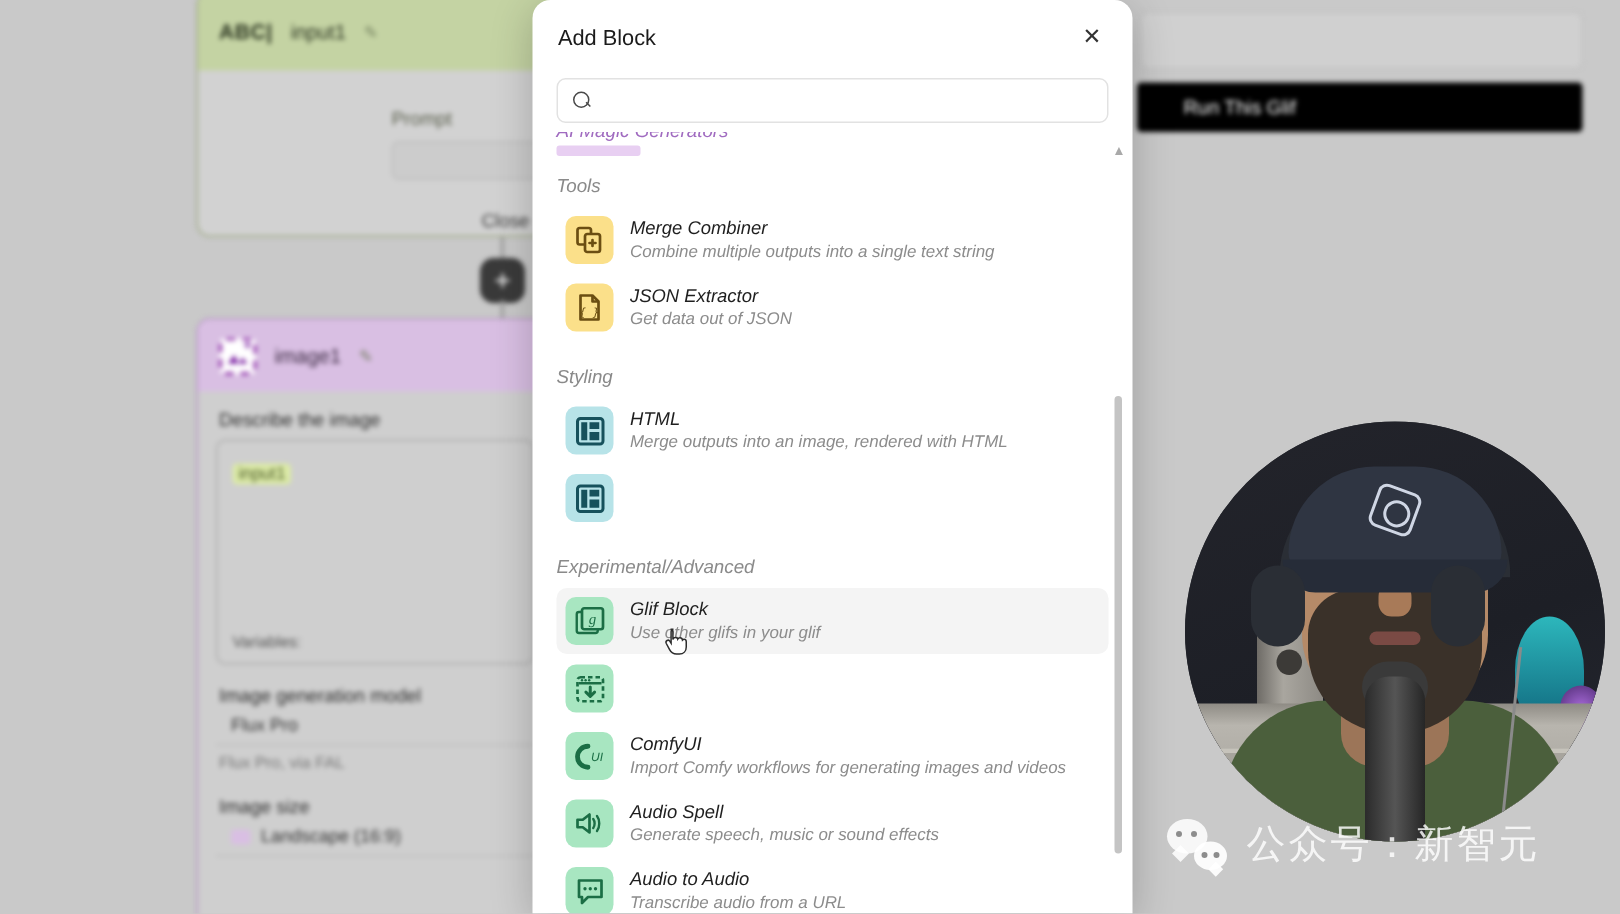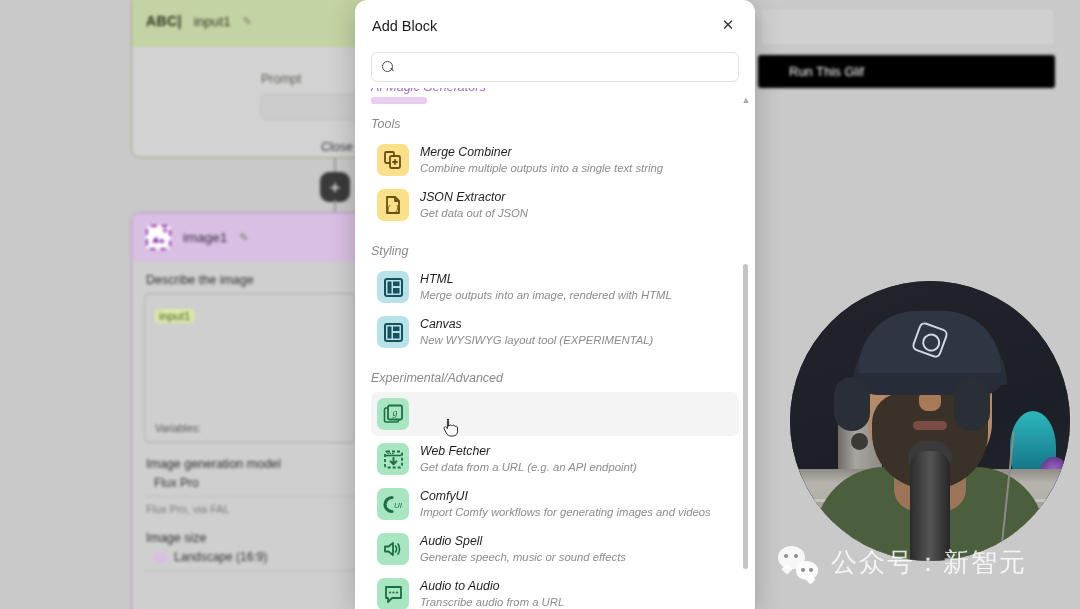--- a/index.html
+++ b/index.html
@@ -465,52 +465,48 @@
 
       <div class="row">
         <span class="row-icon ic-blue">
           <svg width="21" height="21" viewBox="0 0 21 21">
             <rect x="2" y="2" width="17" height="17" rx="2" fill="none" stroke="#16515c" stroke-width="2"></rect>
             <rect x="4.5" y="4.5" width="4" height="12" fill="#16515c"></rect>
             <rect x="10" y="4.5" width="6.5" height="4.5" fill="#16515c"></rect>
             <rect x="10" y="11" width="6.5" height="5.5" fill="#16515c"></rect>
           </svg>
         </span>
-        <span class="row-text">
-          <div class="row-title">Canvas</div>
-          <div class="row-desc">New WYSIWYG layout tool (EXPERIMENTAL)</div>
-        </span>
       </div>
 
       <div class="group-title">Experimental/Advanced</div>
 
       <div class="row hover">
         <span class="row-icon ic-green">
           <svg width="21" height="21" viewBox="0 0 21 21">
             <rect x="1.5" y="4" width="14" height="14" rx="1.5" fill="none" stroke="#1b6e45" stroke-width="1.6"></rect>
             <rect x="5" y="1.5" width="14" height="14" rx="1.5" fill="#a8e6c1" stroke="#1b6e45" stroke-width="1.8"></rect>
             <text x="12" y="12" font-size="10" fill="#1b6e45" text-anchor="middle" font-family="serif">g</text>
           </svg>
+        </span>
+        <span class="row-text">
+          <div class="row-title">Glif Block</div>
+          <div class="row-desc">Use other glifs in your glif</div>
         </span>
       </div>
 
       <div class="row">
         <span class="row-icon ic-green">
           <svg width="21" height="21" viewBox="0 0 21 21">
             <rect x="2" y="2.5" width="17" height="16" rx="2" fill="none" stroke="#1b6e45" stroke-width="1.8" stroke-dasharray="3 2"></rect>
             <path d="M3 6.5h15" stroke="#1b6e45" stroke-width="1.6"></path>
             <circle cx="5" cy="4.5" r=".8" fill="#1b6e45"></circle>
               <circle cx="7.4" cy="4.5" r=".8" fill="#1b6e45"></circle>
               <circle cx="9.8" cy="4.5" r=".8" fill="#1b6e45"></circle>
             <path d="M10.5 9v6M7.6 12.4l2.9 2.9 2.9-2.9" fill="none" stroke="#1b6e45" stroke-width="2" stroke-linecap="round" stroke-linejoin="round"></path>
           </svg>
-        </span>
-        <span class="row-text">
-          <div class="row-title">Web Fetcher</div>
-          <div class="row-desc">Get data from a URL (e.g. an API endpoint)</div>
         </span>
       </div>
 
       <div class="row">
         <span class="row-icon ic-green">
           <svg width="24" height="21" viewBox="0 0 24 21">
             <path d="M11 3.5a7 7 0 1 0 0 14" fill="none" stroke="#1b6e45" stroke-width="3.2" stroke-linecap="round"></path>
             <text x="17" y="13.5" font-size="8" fill="#1b6e45" text-anchor="middle" font-family="sans-serif">UI</text>
           </svg>
         </span>

